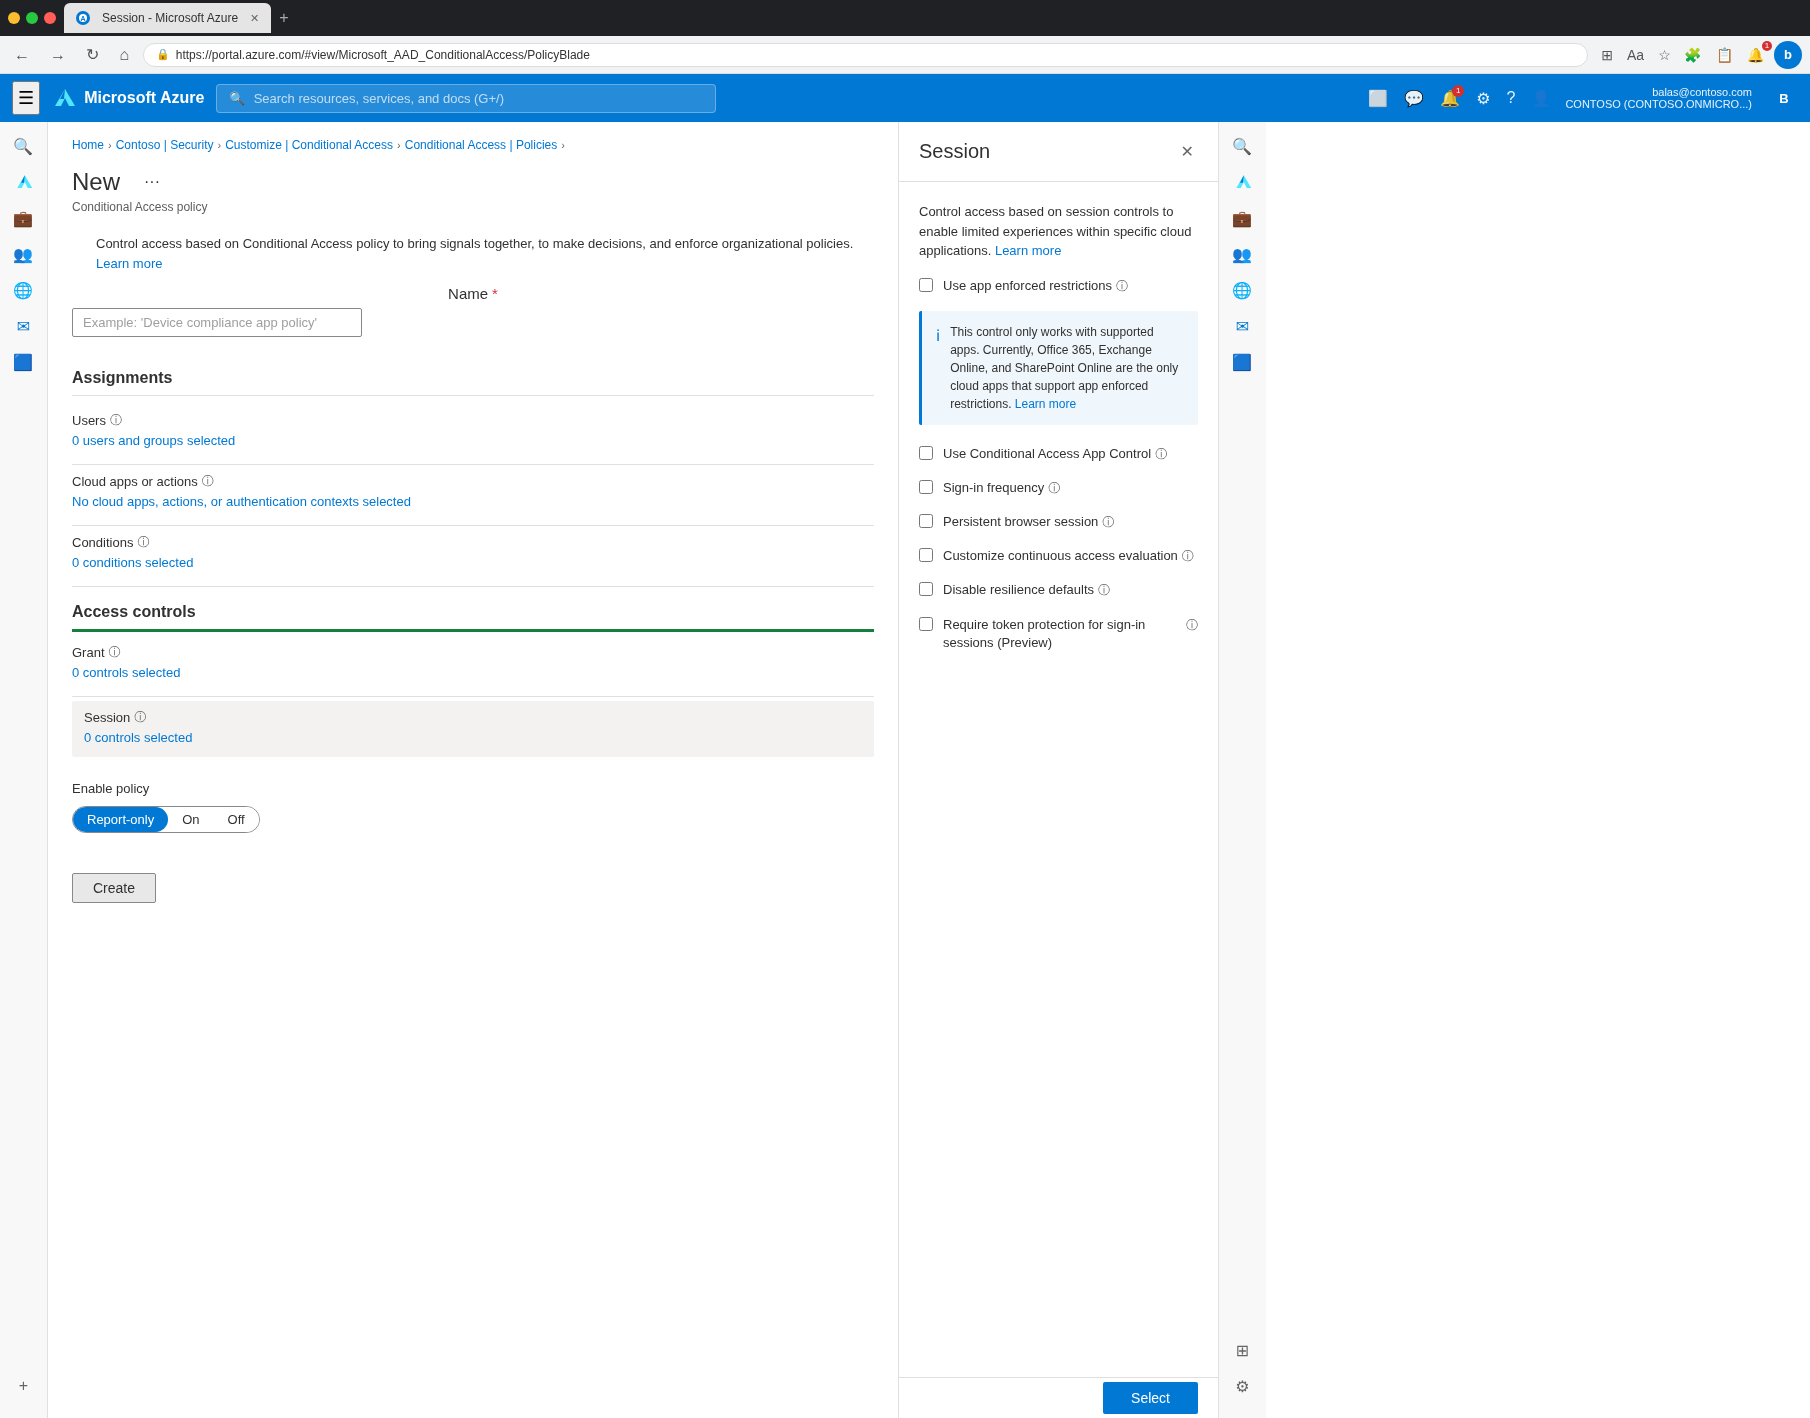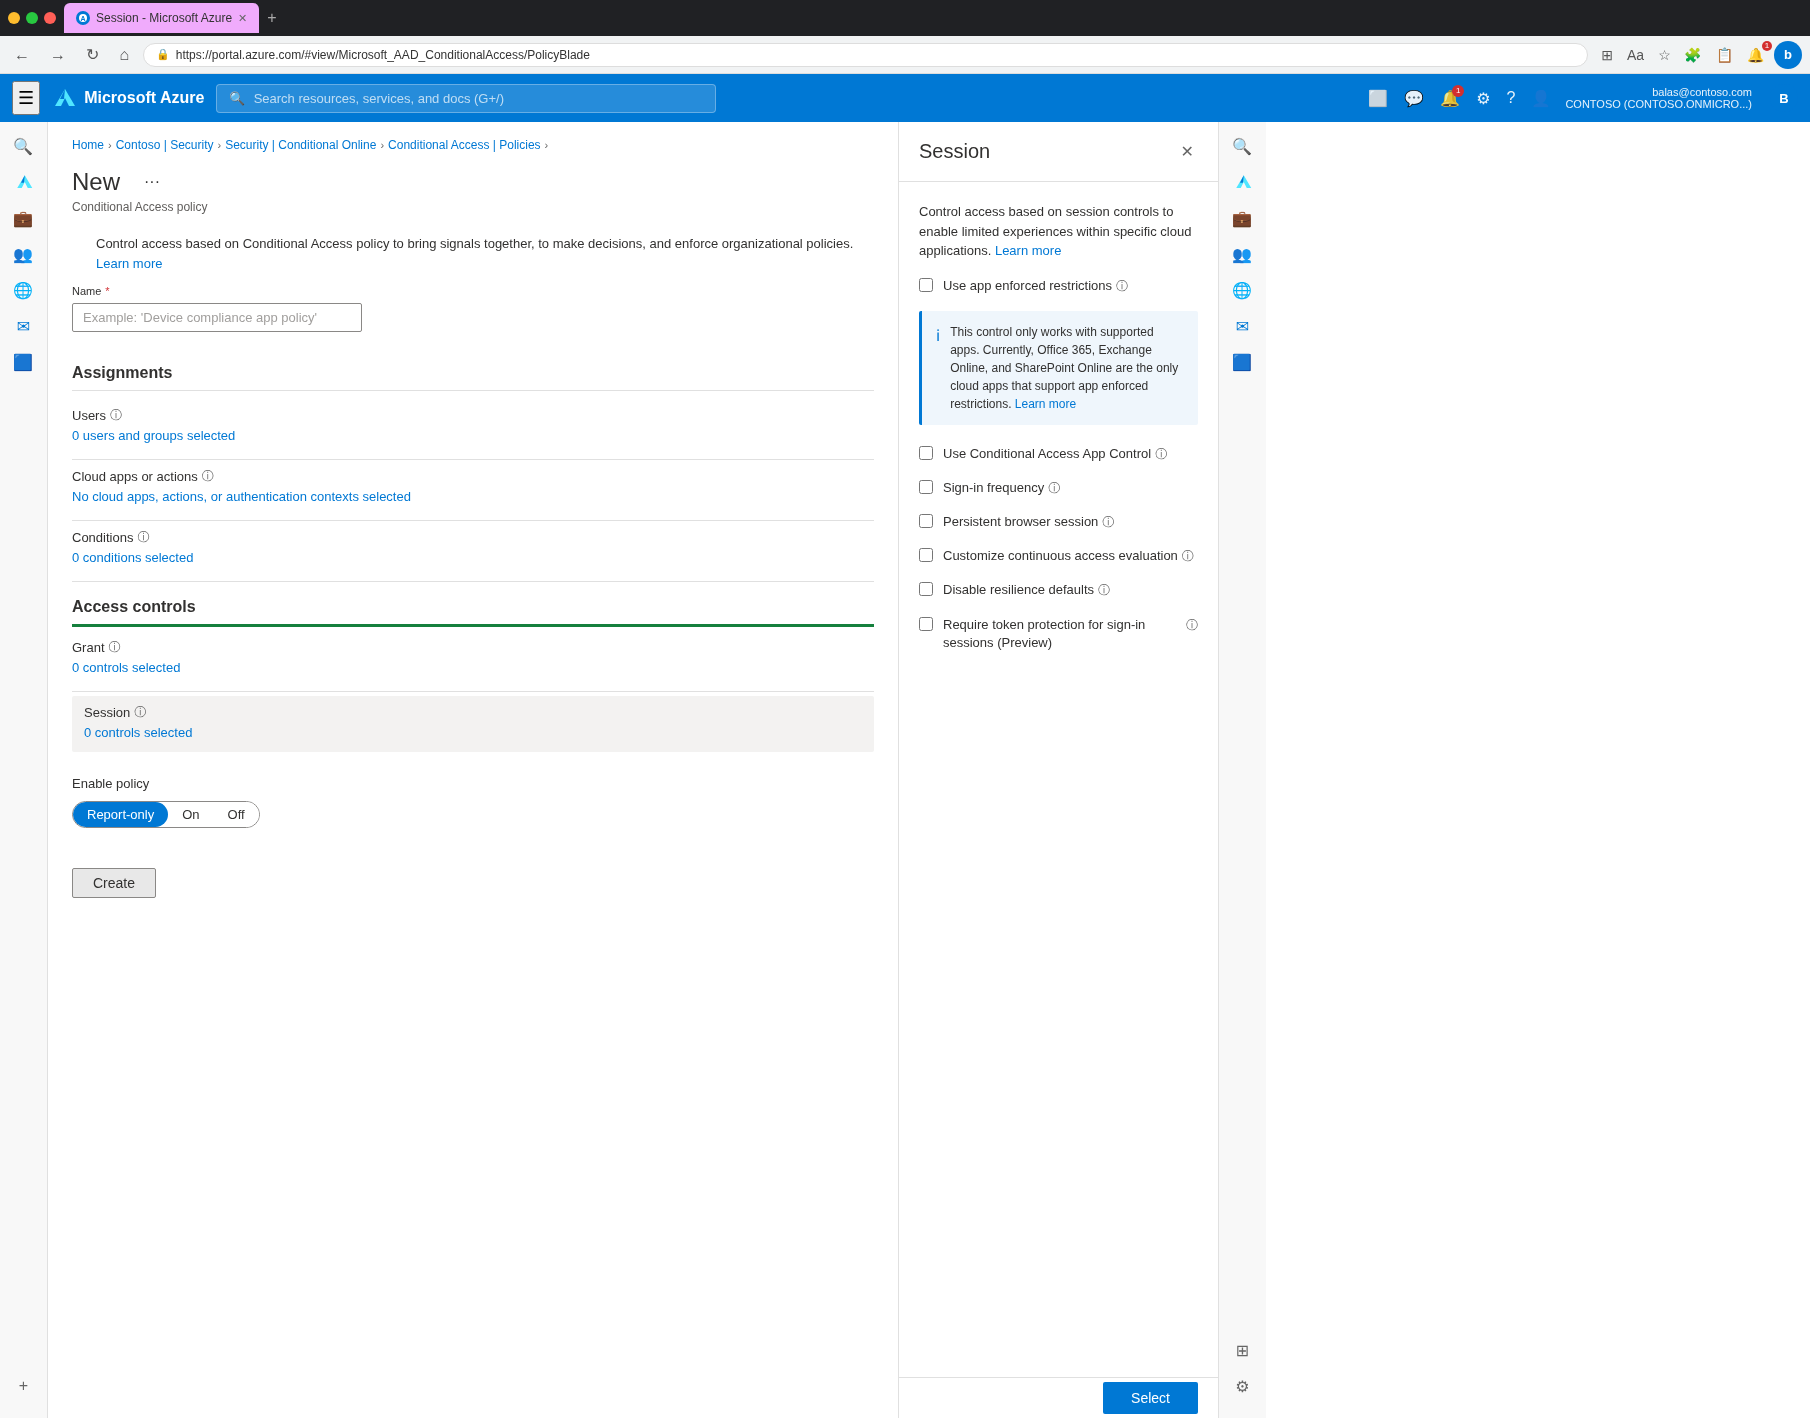--- a/index.html
+++ b/index.html
@@ -14,26 +14,26 @@
       padding: 0 8px;
       gap: 8px;
     }
     .browser-controls { display: flex; align-items: center; gap: 6px; }
     .browser-btn { width: 12px; height: 12px; border-radius: 50%; border: none; cursor: pointer; }
     .browser-btn.close { background: #ff5f57; }
     .browser-btn.min { background: #febc2e; }
     .browser-btn.max { background: #28c840; }
     .tab-bar { display: flex; align-items: center; flex: 1; gap: 4px; }
     .browser-tab {
-      background: #f0abfc;
+      background: #e5e5e5;
       border-radius: 6px 6px 0 0;
       padding: 6px 12px;
       display: flex;
       align-items: center;
-      gap: 6px;
+      gap: 12px;
       font-size: 12px;
       color: #333;
       height: 30px;
       min-width: 180px;
     }
     .tab-favicon { width: 14px; height: 14px; background: #0078d4; border-radius: 50%; display: flex; align-items: center; justify-content: center; }
     .tab-close { margin-left: auto; cursor: pointer; color: #666; font-size: 11px; }
     .new-tab-btn { color: #aaa; font-size: 16px; cursor: pointer; padding: 4px; }
 
     
@@ -147,21 +147,21 @@
 
     
     .description { font-size: 13px; color: #323130; line-height: 1.5; margin-bottom: 12px; margin-left: 24px; }
     .learn-more-link { color: #0078d4; cursor: pointer; font-size: 13px; }
 
     
     .section { margin-bottom: 0; }
     .section-title { font-size: 16px; font-weight: 600; color: #323130; margin-bottom: 12px; border-bottom: 1px solid #e0e0e0; padding-bottom: 8px; margin-top: 16px; }
 
     
-    .field-label { font-size: 11px; color: #323130; margin-bottom: 6px; display: flex; align-items: center; gap: 4px; }
+    .field-label { font-size: 15px; color: #323130; margin-bottom: 6px; display: flex; align-items: center; gap: 4px; justify-content: center; }
     .required-star { color: #d13438; }
     .info-icon { color: #666; font-size: 12px; cursor: pointer; }
     .text-input {
       width: 100%;
       max-width: 290px;
       border: 1px solid #8a8886;
       border-radius: 2px;
       padding: 6px 10px;
       font-size: 13px;
       color: #323130;
@@ -383,21 +383,21 @@
       </div>
     </div>
 
     <div class="page-content">
 
       <div class="breadcrumb">
         <span class="breadcrumb-item">Home</span>
         <span class="breadcrumb-sep">›</span>
         <span class="breadcrumb-item">Contoso | Security</span>
         <span class="breadcrumb-sep">›</span>
-        <span class="breadcrumb-item">Security | Conditional Online</span>
+        <span class="breadcrumb-item">Customize | Conditional Access</span>
         <span class="breadcrumb-sep">›</span>
         <span class="breadcrumb-item">Conditional Access | Policies</span>
         <span class="breadcrumb-sep">›</span>
       </div>
 
       <div class="page-title">
         <span>New</span>
         <span class="ellipsis-btn">···</span>
       </div>
       <div class="page-subtitle">Conditional Access policy</div>

